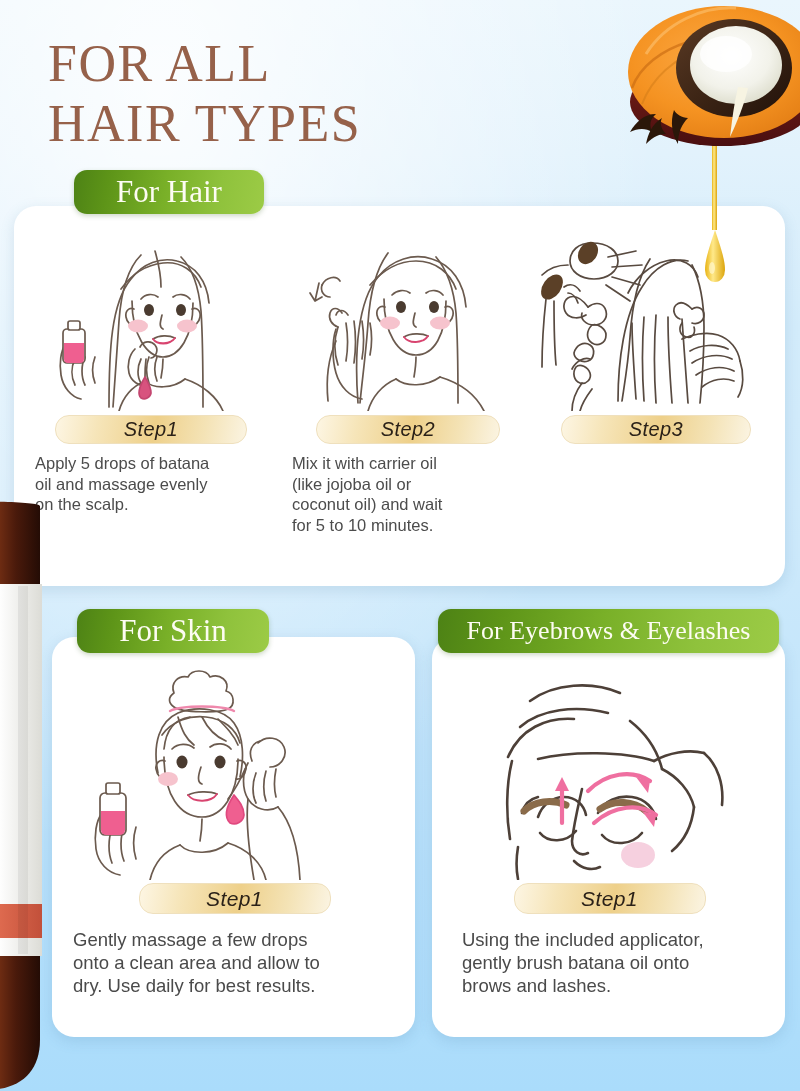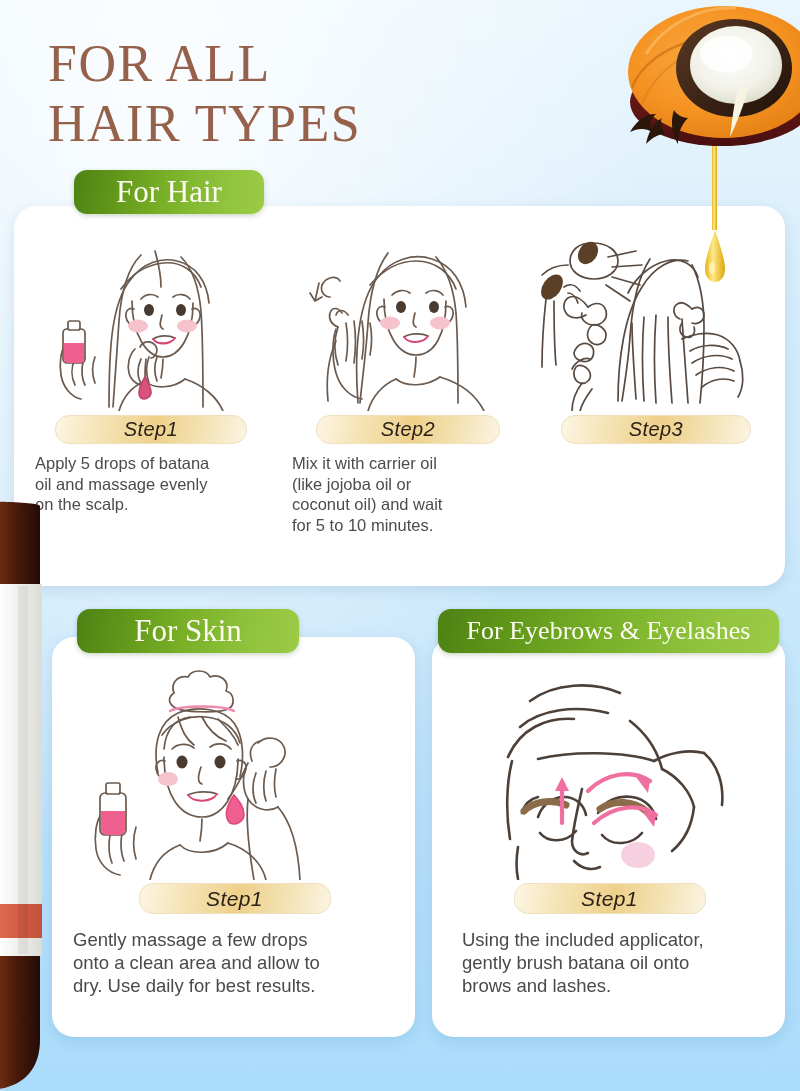--- a/index.html
+++ b/index.html
@@ -35,21 +35,21 @@
   #card-skin{left:52px;top:637px;width:363px;height:400px;}
   #card-brow{left:432px;top:637px;width:353px;height:400px;}
 
   
   .banner{position:absolute;z-index:7;border-radius:13px;
      background:linear-gradient(100deg,#4d8215 0%,#5d9418 18%,#79b028 48%,#8fc23c 76%,#9ccb46 100%);
      box-shadow:0 2px 5px rgba(60,100,30,.25);
      display:flex;align-items:center;justify-content:center;
      color:#fdfcf2;font-family:"Liberation Serif","DejaVu Serif",serif;}
   #banner-hair{left:67px;top:170px;width:190px;height:44px;font-size:31px;margin-left:7px;}
-  #banner-skin{left:77px;top:609px;width:222px;height:44px;font-size:31px;}
+  #banner-skin{left:77px;top:609px;width:192px;height:44px;font-size:31px;}
   #banner-brow{left:438px;top:609px;width:341px;height:44px;font-size:26px;}
 
   
   .pill{
     border-radius:14px;height:27px;display:flex;align-items:center;justify-content:center;
     background:linear-gradient(100deg,#fdf6e4 0%,#f6e5b9 22%,#eed08a 52%,#f4e3b6 78%,#fbf4e2 100%);
     border:1px solid #efe0bd;
     font-family:Liberation Sans, sans-serif;font-style:italic;
     font-size:20px;color:#2a2118;letter-spacing:.4px;
   }

